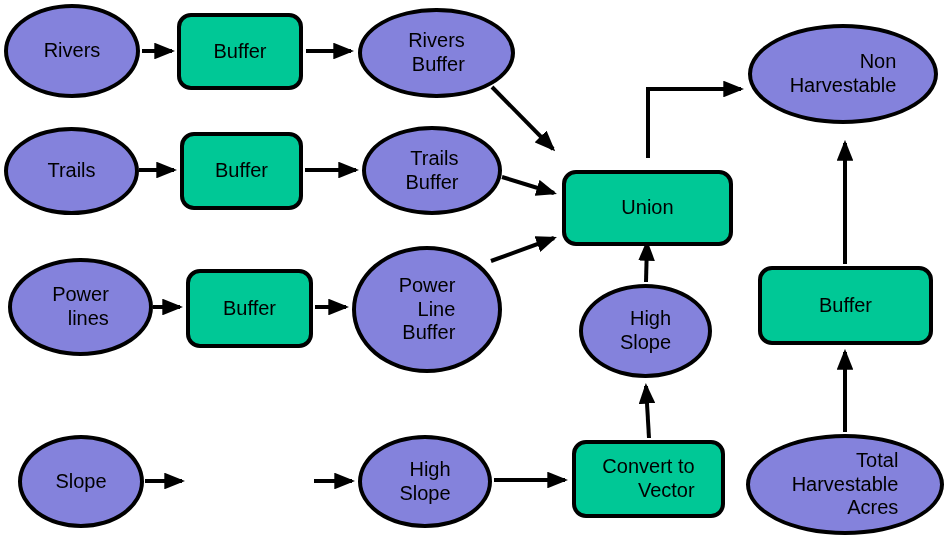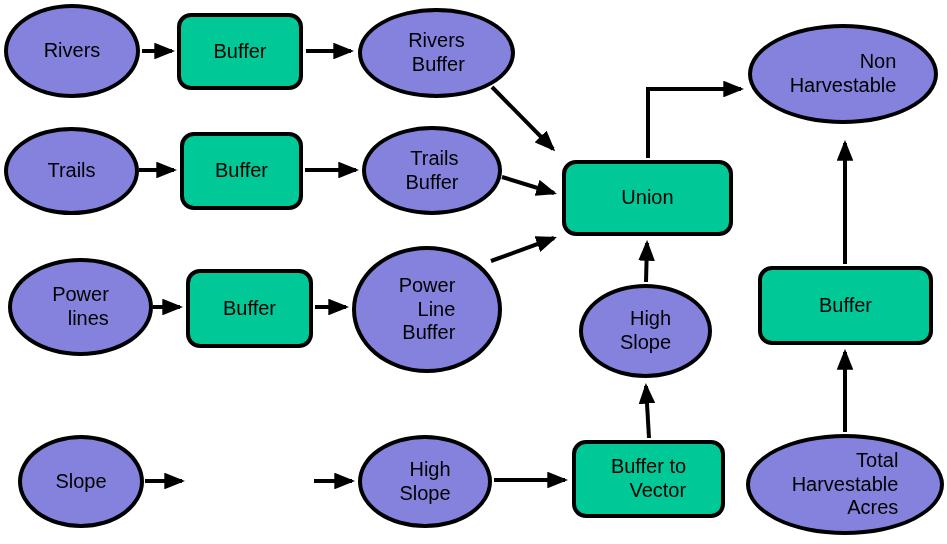--- a/index.html
+++ b/index.html
@@ -123,25 +123,25 @@
   </div>
 
   <div class="node data" style="left:18px; top:435px; width:126px; height:93px">
     <span class="label">Slope</span>
   </div>
   <div class="node data" style="left:358px; top:435px; width:134px; height:93px">
     <span class="label">High
 Slope</span>
   </div>
   <div class="node tool" style="left:572px; top:440px; width:153px; height:78px">
-    <span class="label">Buffer to
+    <span class="label">Convert to
 Vector</span>
   </div>
 
-  <div class="node tool" style="left:562px; top:160px; width:171px; height:76px">
+  <div class="node tool" style="left:562px; top:170px; width:171px; height:76px">
     <span class="label">Union</span>
   </div>
   <div class="node data" style="left:579px; top:284px; width:133px; height:94px">
     <span class="label">High
 Slope</span>
   </div>
 
   <div class="node data" style="left:748px; top:24px; width:190px; height:100px">
     <span class="label">Non
 Harvestable</span>

